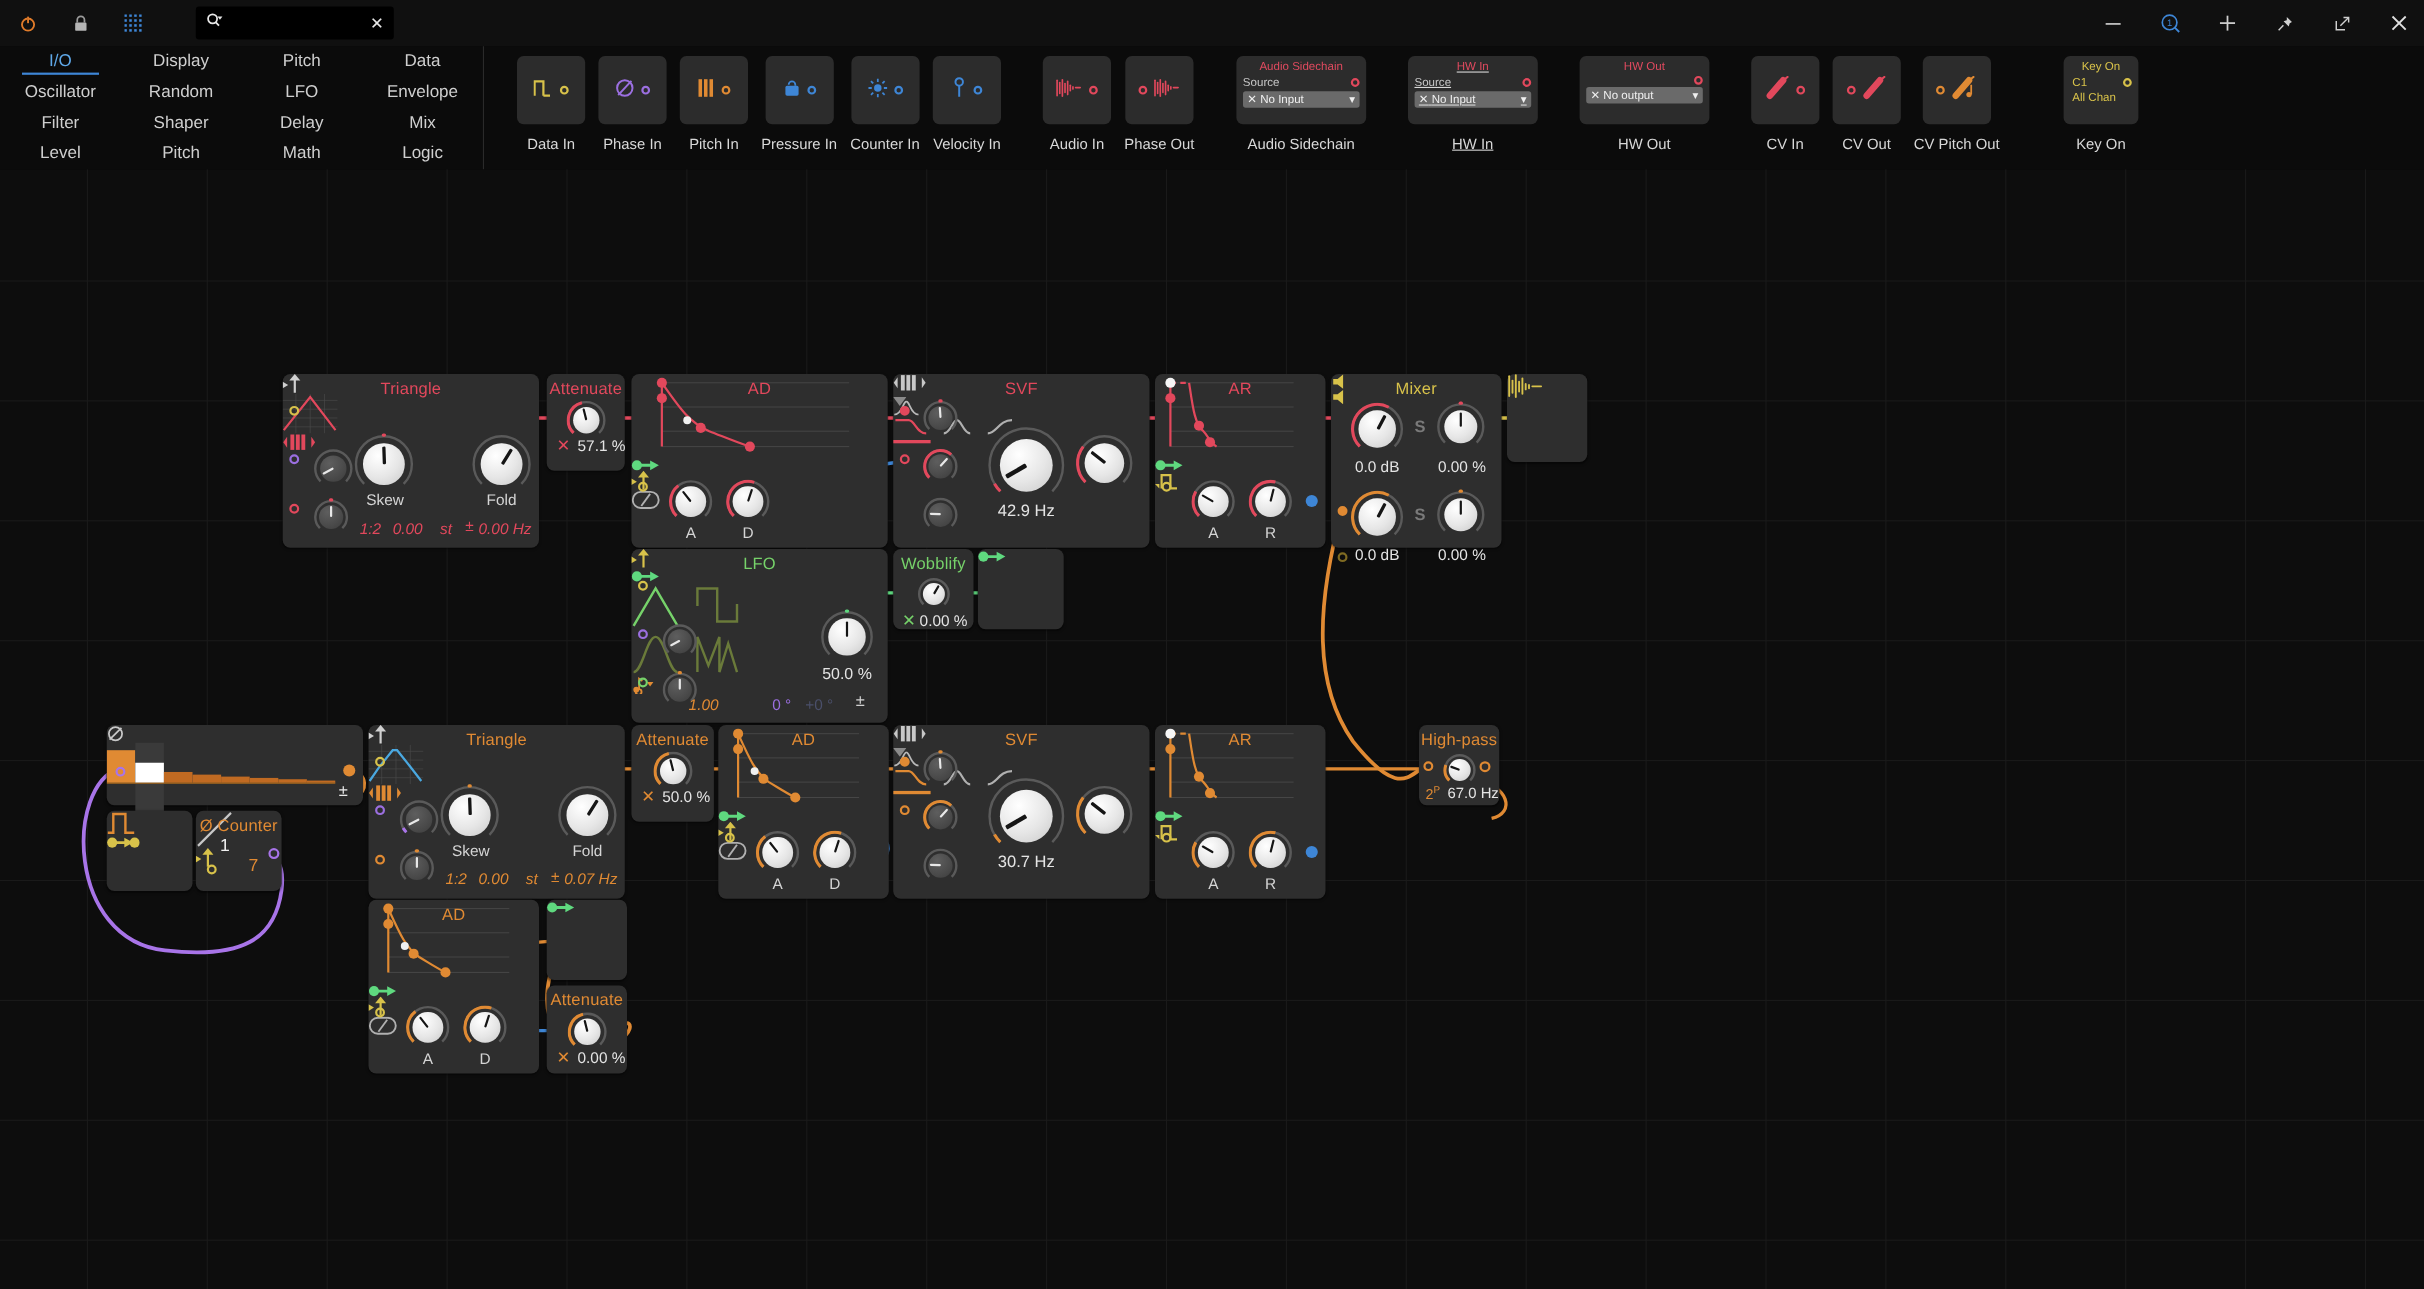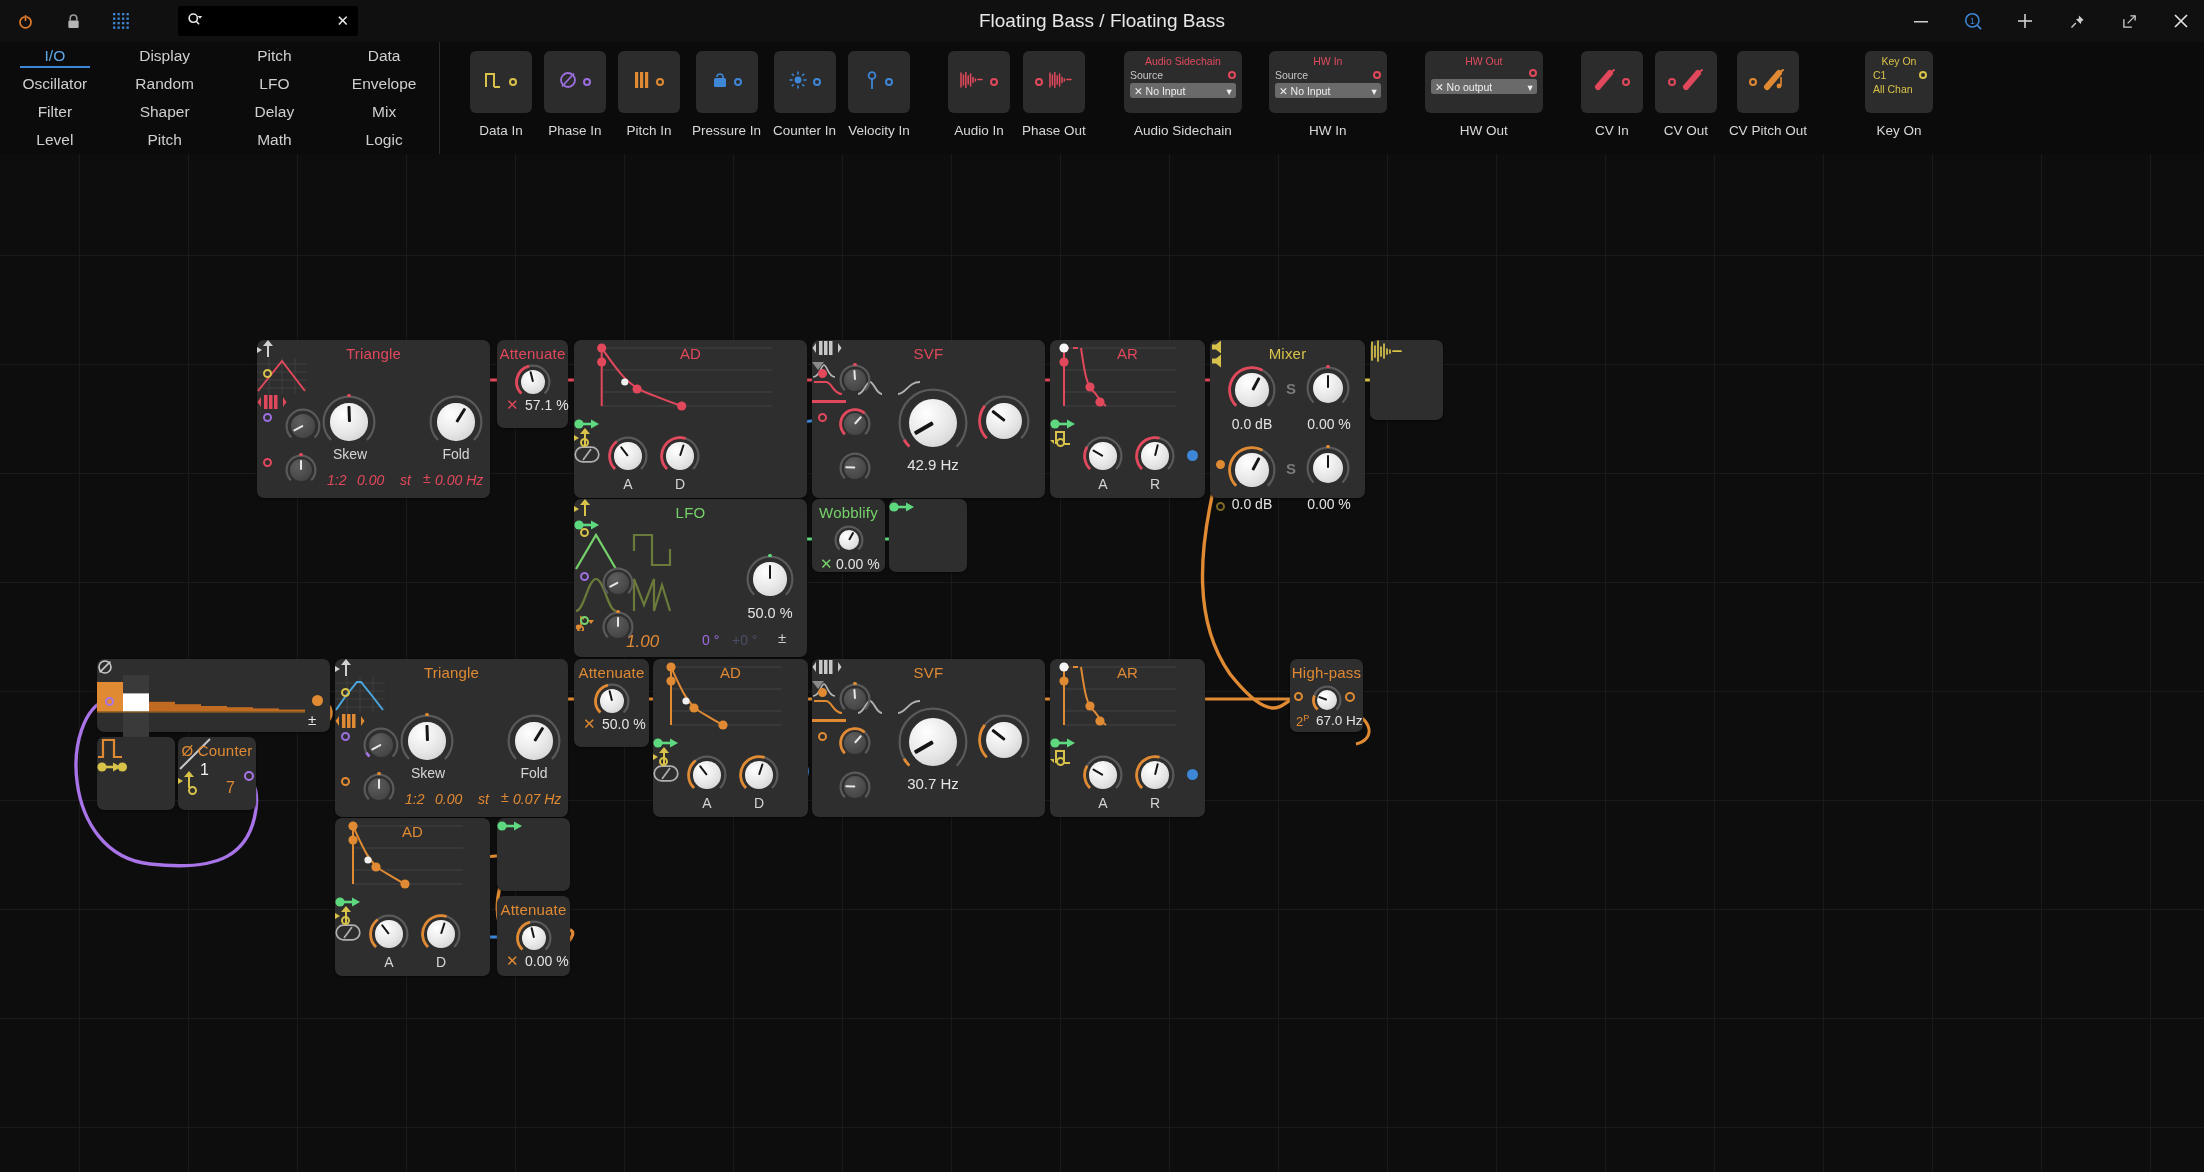--- a/index.html
+++ b/index.html
@@ -159,21 +159,20 @@
         <svg width="17" height="15" viewBox="0 0 19 16">
             <circle cx="7" cy="6.5" r="4.6" fill="none" stroke="#e8e8e8" stroke-width="1.8"></circle>
             <line x1="10.3" y1="10" x2="13.5" y2="13.3" stroke="#e8e8e8" stroke-width="1.8"></line>
             <path d="M12 4 l5 0 l-2.5 3.3z" fill="#e8e8e8"></path>
           </svg>
       </span>
 
       <span style="color:#e8e8e8;font-size:15px;">✕</span>
     </div>
   </div>
-  <div id="title-text">Floating Bass / Floating Bass</div>
   <div id="tb-right">
     <div class="tb-icon">
       <svg width="14" height="3" viewBox="0 0 14 3">
           <rect y="1" width="14" height="1.5" fill="#cfcfcf"></rect>
         </svg>
     </div>
     <div class="tb-icon">
       <svg width="19" height="19" viewBox="0 0 20 20">
           <circle cx="8.8" cy="8.8" r="7" fill="none" stroke="#3e86d6" stroke-width="1.6"></circle>
           <line x1="13.8" y1="13.8" x2="18" y2="18" stroke="#3e86d6" stroke-width="1.8"></line>
@@ -341,21 +340,21 @@
             <span>Source</span>
             <span class="port" style="border-color: rgb(226, 72, 92);"></span>
           </div>
           <div class="io-select">
             <span><span>✕</span> <span>No Input</span></span>
             <span>▾</span>
           </div>
         </div>
         <div class="io-label">Audio Sidechain</div>
       </div>
-      <div class="io-item" style="margin-left: 15px;">
+      <div class="io-item" style="margin-left: 26px; text-decoration: underline;">
         <div class="io-tile wide">
           <div class="io-hdr">HW In</div>
           <div class="io-srcrow">
             <span>Source</span>
             <span class="port" style="border-color: rgb(226, 72, 92);"></span>
           </div>
           <div class="io-select">
             <span><span>✕</span> <span>No Input</span></span>
             <span>▾</span>
           </div>
@@ -802,21 +801,21 @@
       </svg></div>
       <div class="knob" style="left: 172px; top: 56px; width: 48px; height: 48px;">
         <svg width="48" height="48" style="position: absolute; left: 0px; top: 0px;">
           <path d="M 8.160808101421333 39.83919189857866 A 22.4 22.4 0 1 1 39.83919189857866 39.83919189857866" fill="none" stroke="#5a5a5a" stroke-width="2.2"></path>
         </svg>
         <div class="cap" style="left: 7.44px; top: 7.44px; width: 33.12px; height: 33.12px;"></div>
         <div class="ptr" style="left: 22.68px; top: 9.6px; width: 2.64px; height: 14.4px; transform: rotate(0deg);"></div>
         <div class="dot" style="left: 22.4px; top: -1px; width: 3.2px; height: 3.2px; background: rgb(95, 217, 127);"></div>
       </div>
       <div class="val" style="left: 164px; top: 106px; width: 64px; text-align: center; font-size: 14.5px;">50.0 %</div>
-      <div class="val orangetxt" style="left: 52px; top: 133px; color: rgb(224, 138, 51); font-size: 17px;">1.00</div>
+      <div class="val orangetxt" style="left: 52px; top: 133px; color: rgb(224, 138, 51); font-size: 14px;">1.00</div>
       <div style="left: 90px; top: 133px; width: 22px; height: 16px;"><svg width="22" height="16" viewBox="0 0 22 16">
           <path d="M4 14 a2.6 2.6 0 1 0 3 -2.5 V2 l3 2" fill="none" stroke="#e08a33" stroke-width="1.7"></path>
           <circle cx="4.4" cy="12" r="2.6" fill="#e08a33"></circle>
           <path d="M14 5 L20 5 L17 9z" fill="#e08a33"></path>
         </svg></div>
       <div class="val purpletxt" style="left: 128px; top: 133px; color: rgb(155, 111, 224); font-size: 14px;">0 °</div>
       <div class="val" style="left: 158px; top: 133px; color: rgb(74, 79, 106); font-size: 14px;">+0 °</div>
       <div class="val" style="left: 204px; top: 130px; color: rgb(208, 208, 208); font-size: 15px;">±</div>
     </div>
     <div class="mod" style="left: 812px; top: 345px; width: 73px; height: 73px;">

